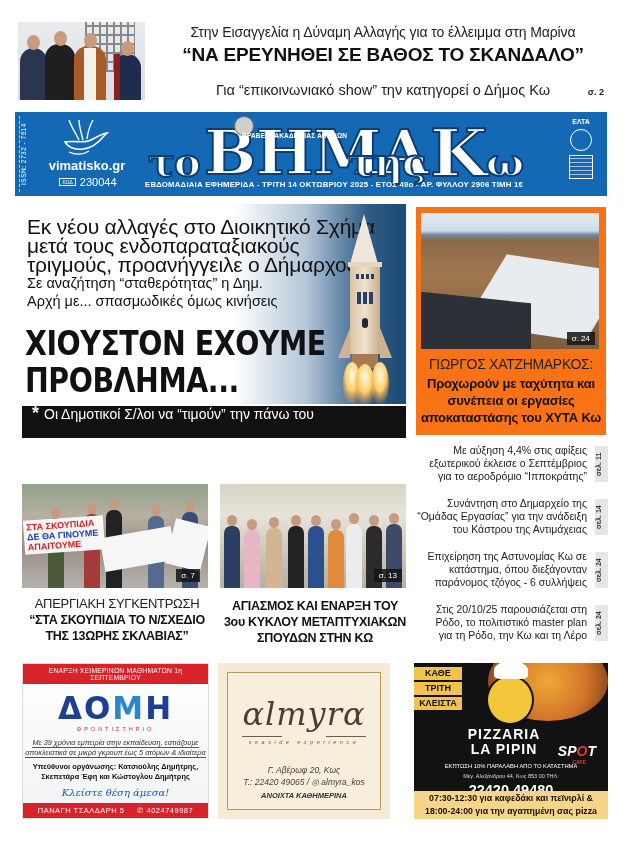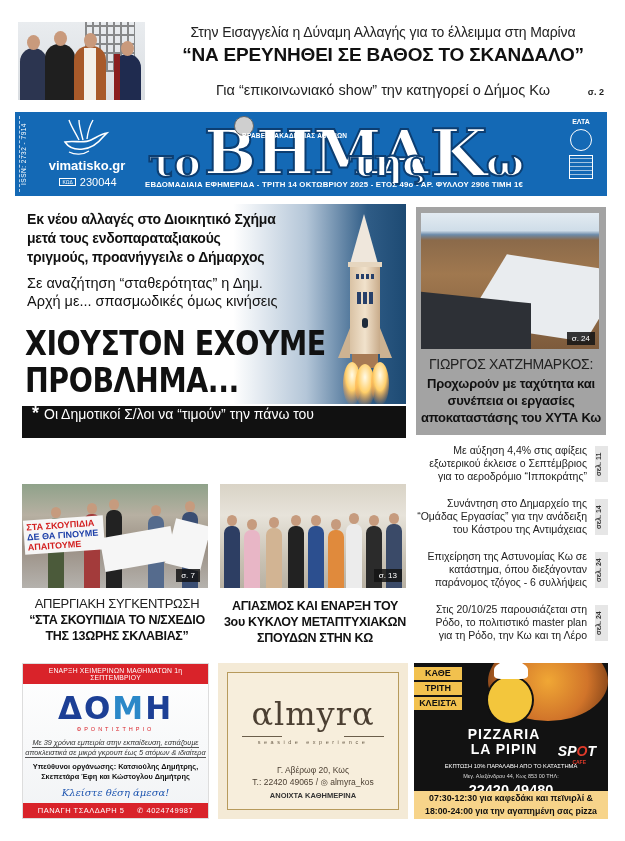--- a/index.html
+++ b/index.html
@@ -47,33 +47,33 @@
   .dateline { position: absolute; left: 130px; top: 68px; color: #fff; font-size: 7.8px; font-weight: 700; letter-spacing: .2px; white-space: nowrap; }
   .badges { position: absolute; right: 8px; top: 6px; width: 36px; height: 72px; }
   .elta { color: #fff; font-size: 7px; font-weight: 700; text-align: center; }
   .seal { width: 22px; height: 22px; margin: 4px auto 0; border: 1px solid #fff; border-radius: 50%; }
   .certbox { width: 24px; height: 24px; margin: 4px auto 0; border: 1px solid #fff;
     background: repeating-linear-gradient(0deg,transparent 0 3px,rgba(255,255,255,.6) 3px 4px); }
 
   
   .lead { position: absolute; left: 22px; top: 204px; width: 384px; height: 200px; overflow: hidden;
     background: linear-gradient(90deg,#ffffff 0%,#ffffff 55%,#b4c6d8 74%,#2f5c86 90%,#1d4a73 100%); }
-  .lead-deck { position: absolute; left: 5px; top: 6px; font-size: 14px; font-weight: 700; line-height: 19px; color: #111; letter-spacing: -0.2px; }
+  .lead-deck { position: absolute; left: 5px; top: 13px; font-size: 21px; font-weight: 400; line-height: 19px; color: #111; letter-spacing: -0.2px; }
   .lead-sub { position: absolute; left: 5px; top: 70px; font-size: 14.5px; line-height: 18px; color: #111; }
   .lead-head { position: absolute; left: 3px; top: 121px; font-size: 33px; font-weight: 700; line-height: 37px; color: #111;
     letter-spacing: -0.5px; transform: scaleX(0.86); transform-origin: left top; font-family: "DejaVu Sans", sans-serif; }
   .rocket { position: absolute; left: 300px; top: 4px; width: 100px; height: 196px; }
   .lead-bar { position: absolute; left: 22px; top: 406px; width: 384px; height: 32px; background: #111; color: #fff;
     font-size: 14px; line-height: 15.5px; padding: 1px 0 0 22px; }
   .lead-bar .star { position: absolute; left: 10px; top: 0; font-size: 18px; font-weight: 700; }
   .lead-bar .line2 { padding-left: 42px; }
   .lead-bar .pg { font-size: 8px; font-weight: 700; margin-left: 8px; }
 
   
-  .right-story { position: absolute; left: 416px; top: 207px; width: 190px; height: 228px; background: #a3a3a3; }
+  .right-story { position: absolute; left: 416px; top: 207px; width: 190px; height: 228px; background: #f97316; }
   .landfill { position: absolute; left: 5px; top: 6px; width: 178px; height: 136px; overflow: hidden;
     background: linear-gradient(180deg,#e3ebf2 0%,#cfdde8 13%,#6c8aa8 16%,#8b6a4a 20%,#a0784f 45%,#7d5b3c 100%); }
   .landfill .white-liner { position: absolute; left: 60px; top: 50px; width: 130px; height: 70px; background: #e9ecef;
     transform: skewX(-25deg) rotate(8deg); }
   .landfill .black-liner { position: absolute; left: -10px; top: 84px; width: 120px; height: 60px; background: #2d3036;
     transform: skewY(6deg); }
   .pgtag { position: absolute; background: rgba(20,20,20,.85); color: #fff; font-size: 8px; padding: 2px 5px; }
   .right-story .kicker { position: absolute; left: 0; top: 149px; width: 190px; text-align: center; font-size: 14px; color: #222; letter-spacing: -0.3px; }
   .right-story .head { position: absolute; left: 0; top: 168px; width: 190px; text-align: center; font-size: 13px; font-weight: 700; line-height: 17px; color: #111; letter-spacing: -0.2px; }
 
@@ -103,21 +103,21 @@
   .domi-logo { text-align: center; font-family: "DejaVu Sans", sans-serif; font-size: 31px; font-weight: 700; color: #1c3f95; letter-spacing: 2px; margin-top: 6px; }
   .domi-logo .m { color: #2b88c8; }
   .domi-tag { text-align: center; color: #d9232a; font-size: 5.5px; letter-spacing: 3px; margin-top: 0px; }
   .domi-body { text-align: center; font-size: 7.3px; color: #333; line-height: 10px; margin-top: 6px; font-style: italic; }
   .domi-body span { border-bottom: 1px solid #555; }
   .domi-resp { text-align: center; font-size: 7.4px; font-weight: 700; color: #111; line-height: 10px; margin-top: 4px; }
   .domi-cta { text-align: center; font-family: "DejaVu Serif", serif; font-style: italic; color: #1f56b0; font-size: 10px; margin-top: 5px; }
   .domi-bottom { position: absolute; left: 0; bottom: 0; width: 100%; background: #d9232a; color: #fff; font-size: 7.5px; padding: 3px 0; text-align: center; letter-spacing: .5px; }
   .domi-bottom .phone { margin-left: 10px; }
 
-  .ad-almyra { left: 218px; width: 190px; background: #f4ead6; }
+  .ad-almyra { left: 218px; width: 172px; background: #f4ead6; font-style: italic; }
   .almyra-frame { position: absolute; left: 9px; top: 9px; right: 9px; bottom: 9px; border: 1.5px solid #b79a5c; background: #f7eedc; }
   .almyra-logo { position: absolute; left: 0; top: 22px; width: 100%; text-align: center; font-family: "DejaVu Serif", serif; font-size: 32px; color: #4b3f32; letter-spacing: 1px; }
   .almyra-tag { position: absolute; left: 0; top: 66px; width: 100%; text-align: center; font-size: 5.5px; letter-spacing: 3.5px; color: #6b5e4b; }
   .almyra-rule { position: absolute; top: 63px; height: 1px; width: 40px; background: #6b5e4b; }
   .almyra-addr { position: absolute; left: 0; top: 91px; width: 100%; text-align: center; font-size: 8.5px; color: #4b3f32; line-height: 12px; }
   .almyra-open { position: absolute; left: 0; top: 118px; width: 100%; text-align: center; font-size: 7.5px; font-weight: 700; color: #333; }
 
   .ad-pizza { left: 414px; width: 194px; background: #121212; }
   .pz-day { position: absolute; left: 0; width: 48px; height: 13px; background: #f2c14e; color: #111; font-weight: 700; font-size: 9px; text-align: center; line-height: 13px; }
   .pz-disc { position: absolute; right: 0; top: -22px; width: 120px; height: 80px; border-radius: 50%; background: radial-gradient(circle,#f0a735 0%,#d1742a 55%,#6b3413 100%); }

